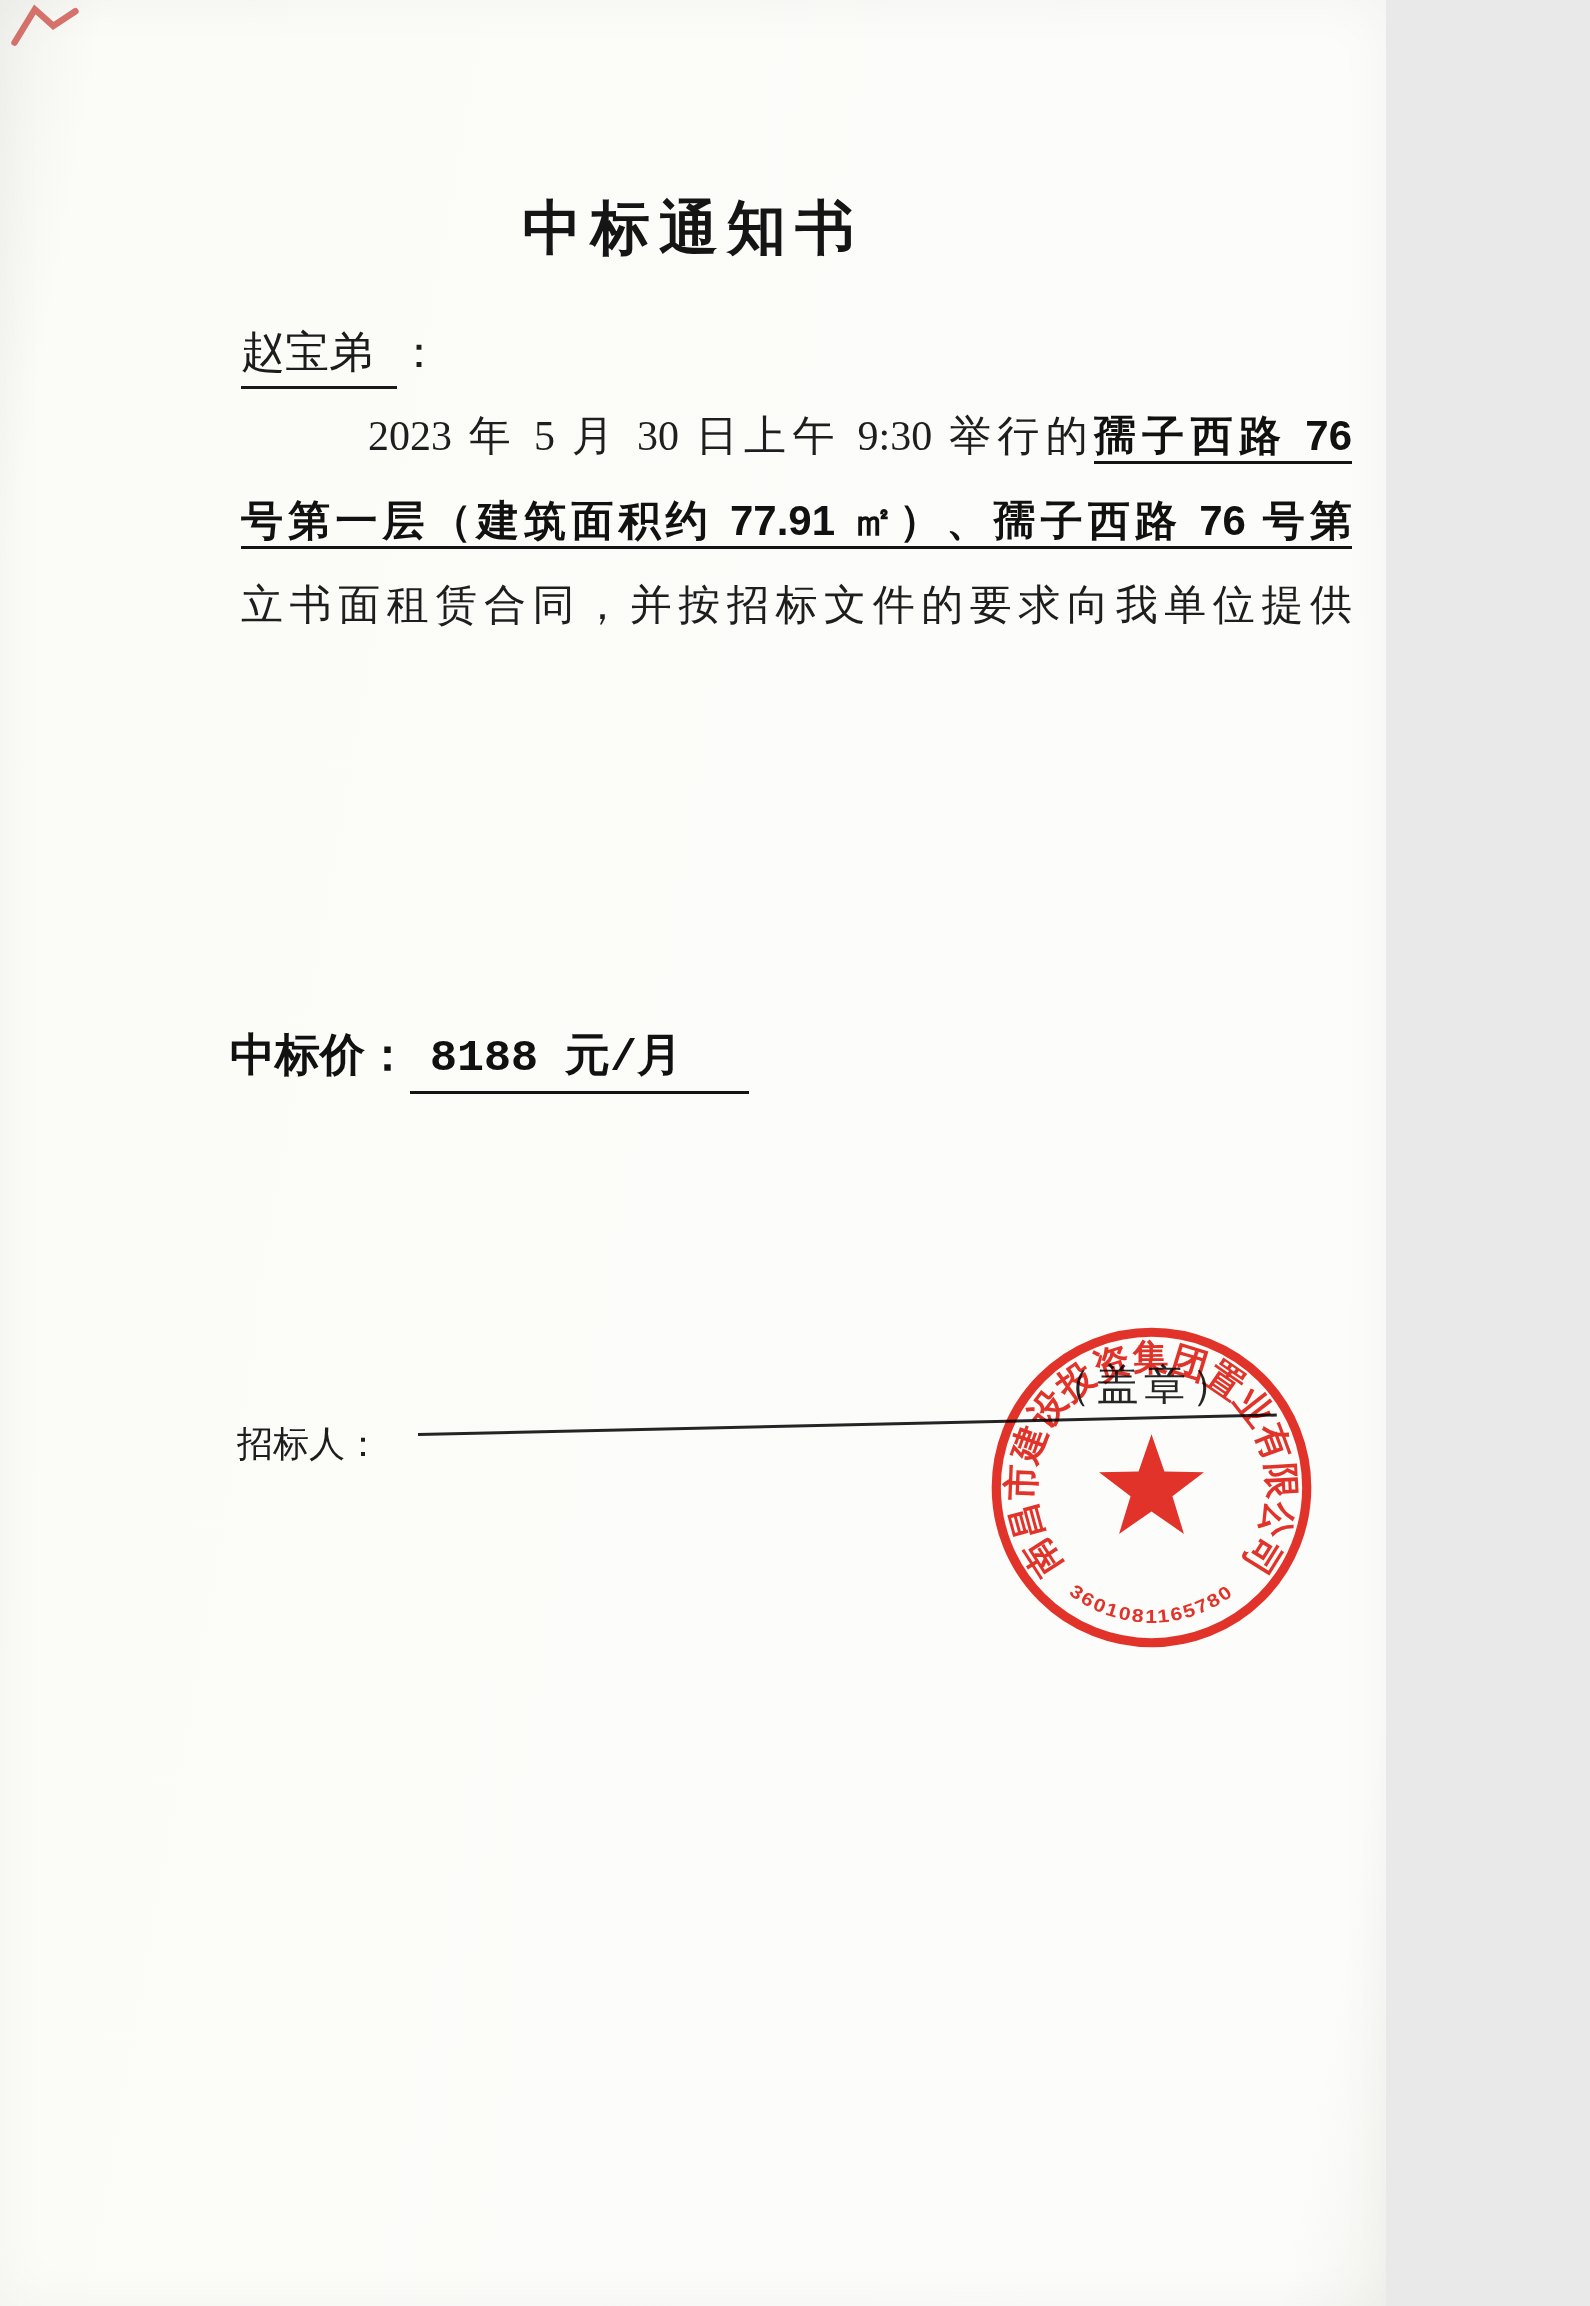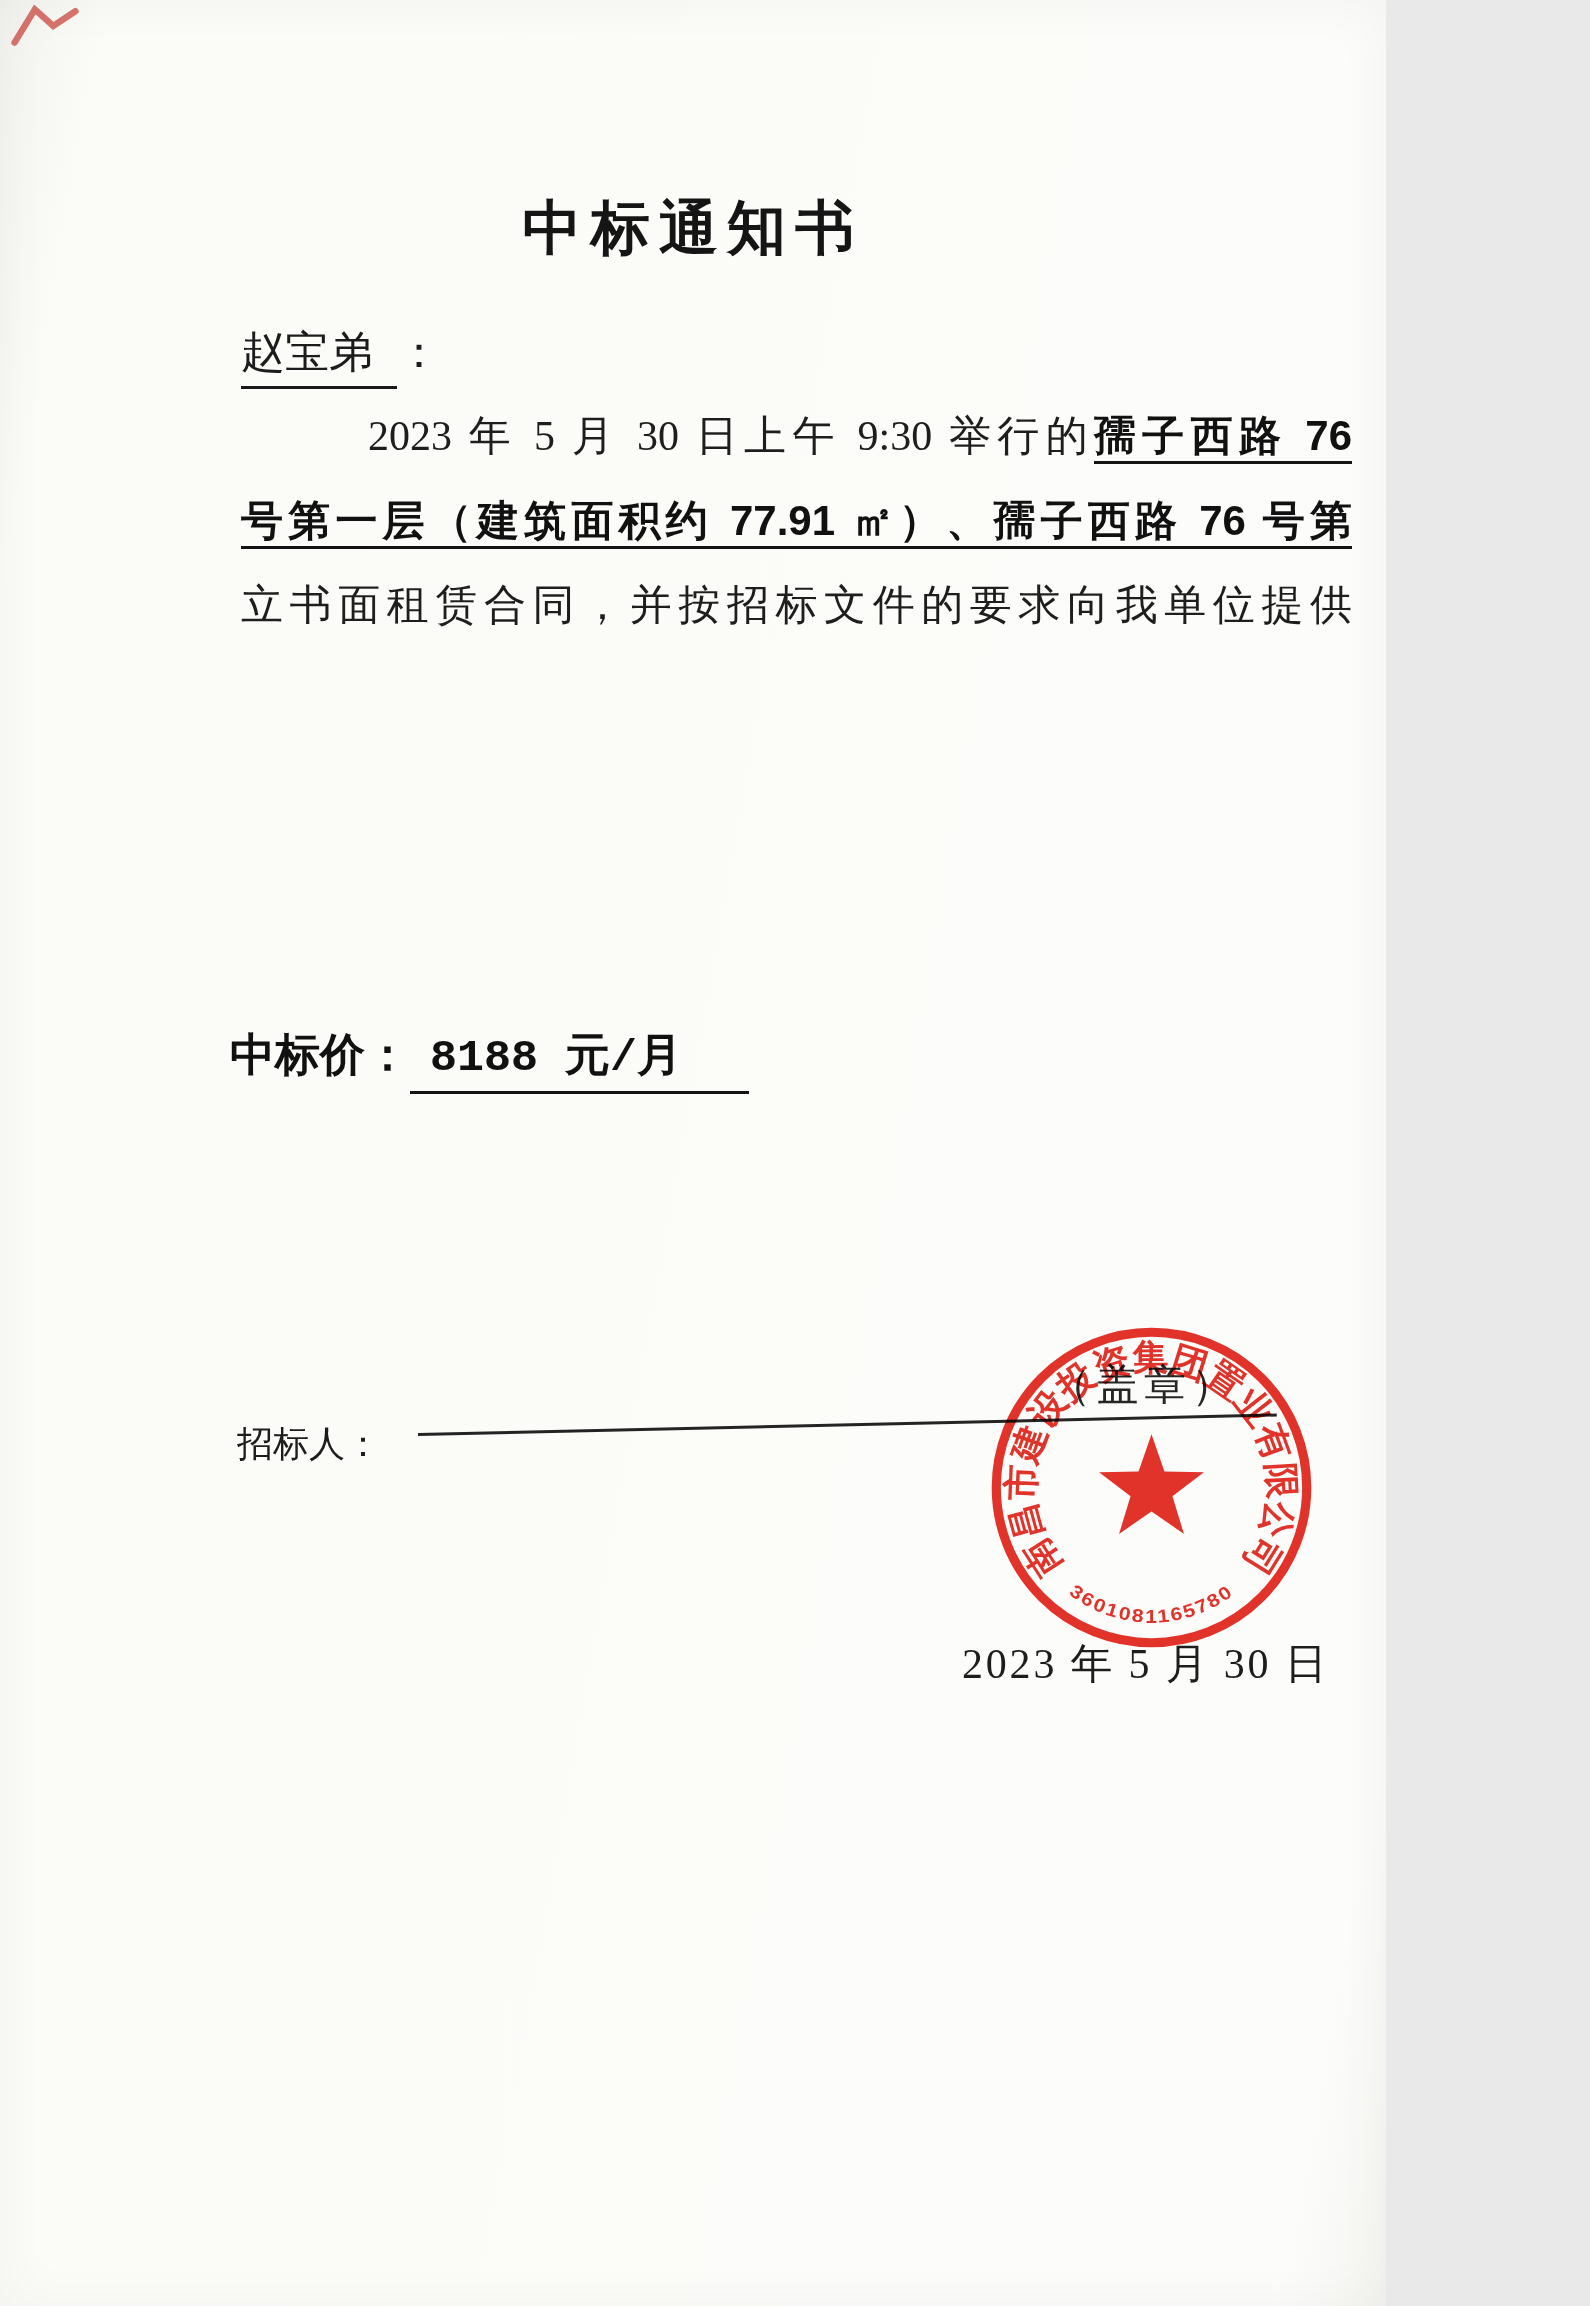--- a/index.html
+++ b/index.html
@@ -84,16 +84,15 @@
     <circle cx="178" cy="178" r="169" fill="none" stroke="#e2231a" stroke-width="10"></circle>
     <polygon points="178,120 192.1,160.6 235.1,161.5 200.8,187.4 213.3,228.5 178,204 142.7,228.5 155.2,187.4 120.9,161.5 163.9,160.6" fill="#e2231a"></polygon>
     <text font-size="40" font-weight="700" fill="#e2231a" font-family="Liberation Sans, DejaVu Sans, sans-serif">
       <textPath href="#arcTop" startOffset="8" textLength="585" lengthAdjust="spacingAndGlyphs">南昌市建设投资集团置业有限公司</textPath>
     </text>
     <text font-size="20" font-weight="700" fill="#e2231a" letter-spacing="2" font-family="Liberation Sans, DejaVu Sans, sans-serif">
       <textPath href="#arcBottom" startOffset="18" textLength="195" lengthAdjust="spacingAndGlyphs">3601081165780</textPath>
     </text>
   </svg>
 
-  <div id="date-line" class="abs">2023 年 5 月 30 日</div>
 
 </div>
 
 
 </body></html>

